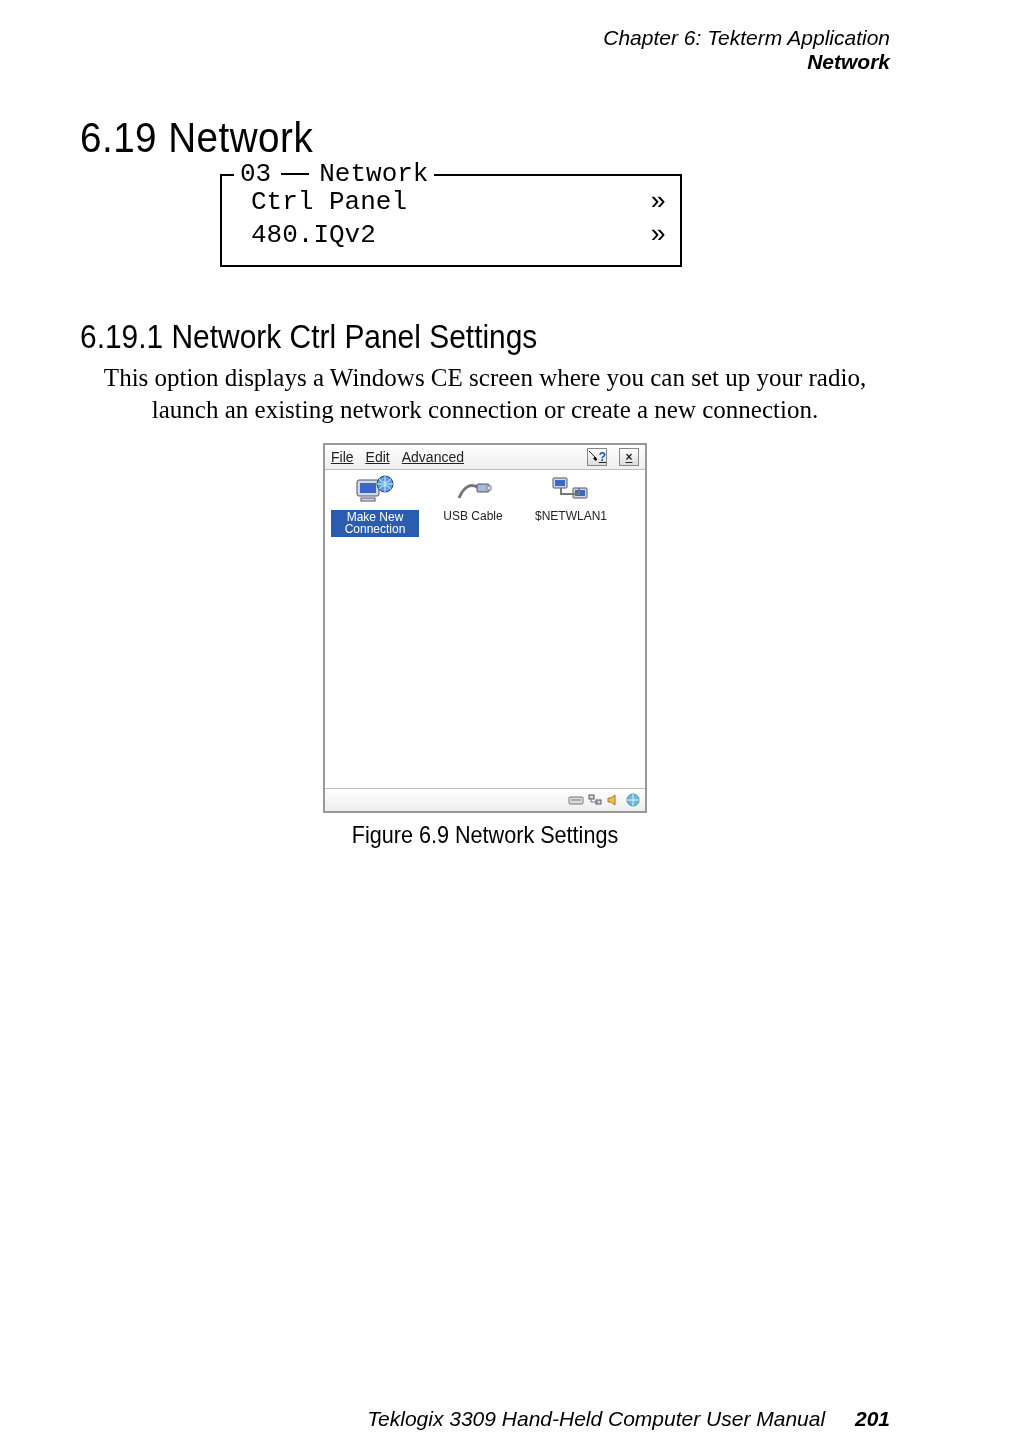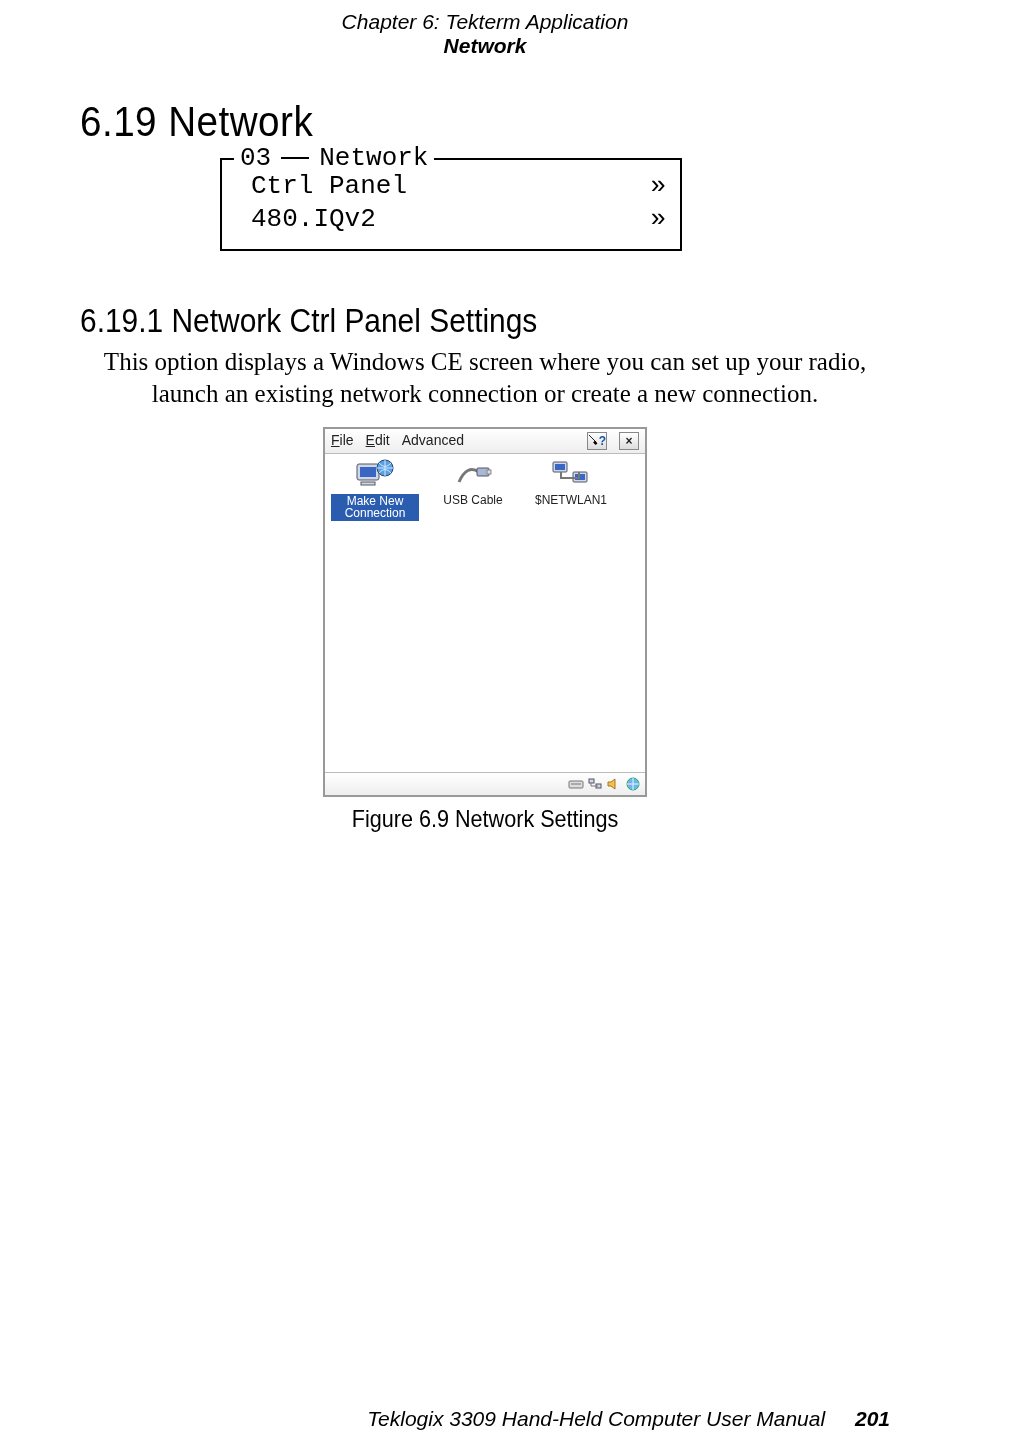--- a/index.html
+++ b/index.html
@@ -9,22 +9,22 @@
     height: 1451px;
     background: #fff;
     font-family: "Times New Roman", Times, serif;
     color: #000;
     position: relative;
     box-sizing: border-box;
     padding: 0 120px 0 80px;
   }
 
   .header {
-    text-align: center;
-    padding-top: 10px;
+    text-align: right;
+    padding-top: 26px;
     font-style: italic;
     font-family: Arial, Helvetica, sans-serif;
     font-size: 21px;
     line-height: 1.15;
   }
   .header .sub { font-weight: bold; font-style: italic; }
 
   h1.section {
     font-family: Arial, Helvetica, sans-serif;
     font-weight: 400;
@@ -91,25 +91,26 @@
     width: 320px;
     border: 2px solid #999;
     margin: 6px auto 8px auto;
     background: #fff;
     font-family: Tahoma, Arial, sans-serif;
     font-size: 14px;
     color: #222;
   }
   .ce-menubar {
     display: flex;
-    align-items: flex-start;
+    align-items: center;
     gap: 12px;
     padding: 3px 6px;
     background: linear-gradient(#fff,#eee);
     border-bottom: 1px solid #bbb;
+    text-decoration: underline;
   }
   .ce-menubar .spacer { flex: 1; }
   .ce-menubar .m { cursor: default; }
   .ce-menubar .m u { text-decoration: underline; }
   .ce-helpbtn, .ce-close {
     width: 18px; height: 16px;
     border: 1px solid #888;
     display: inline-flex; align-items: center; justify-content: center;
     font-size: 12px; background: linear-gradient(#fff,#ddd);
   }

